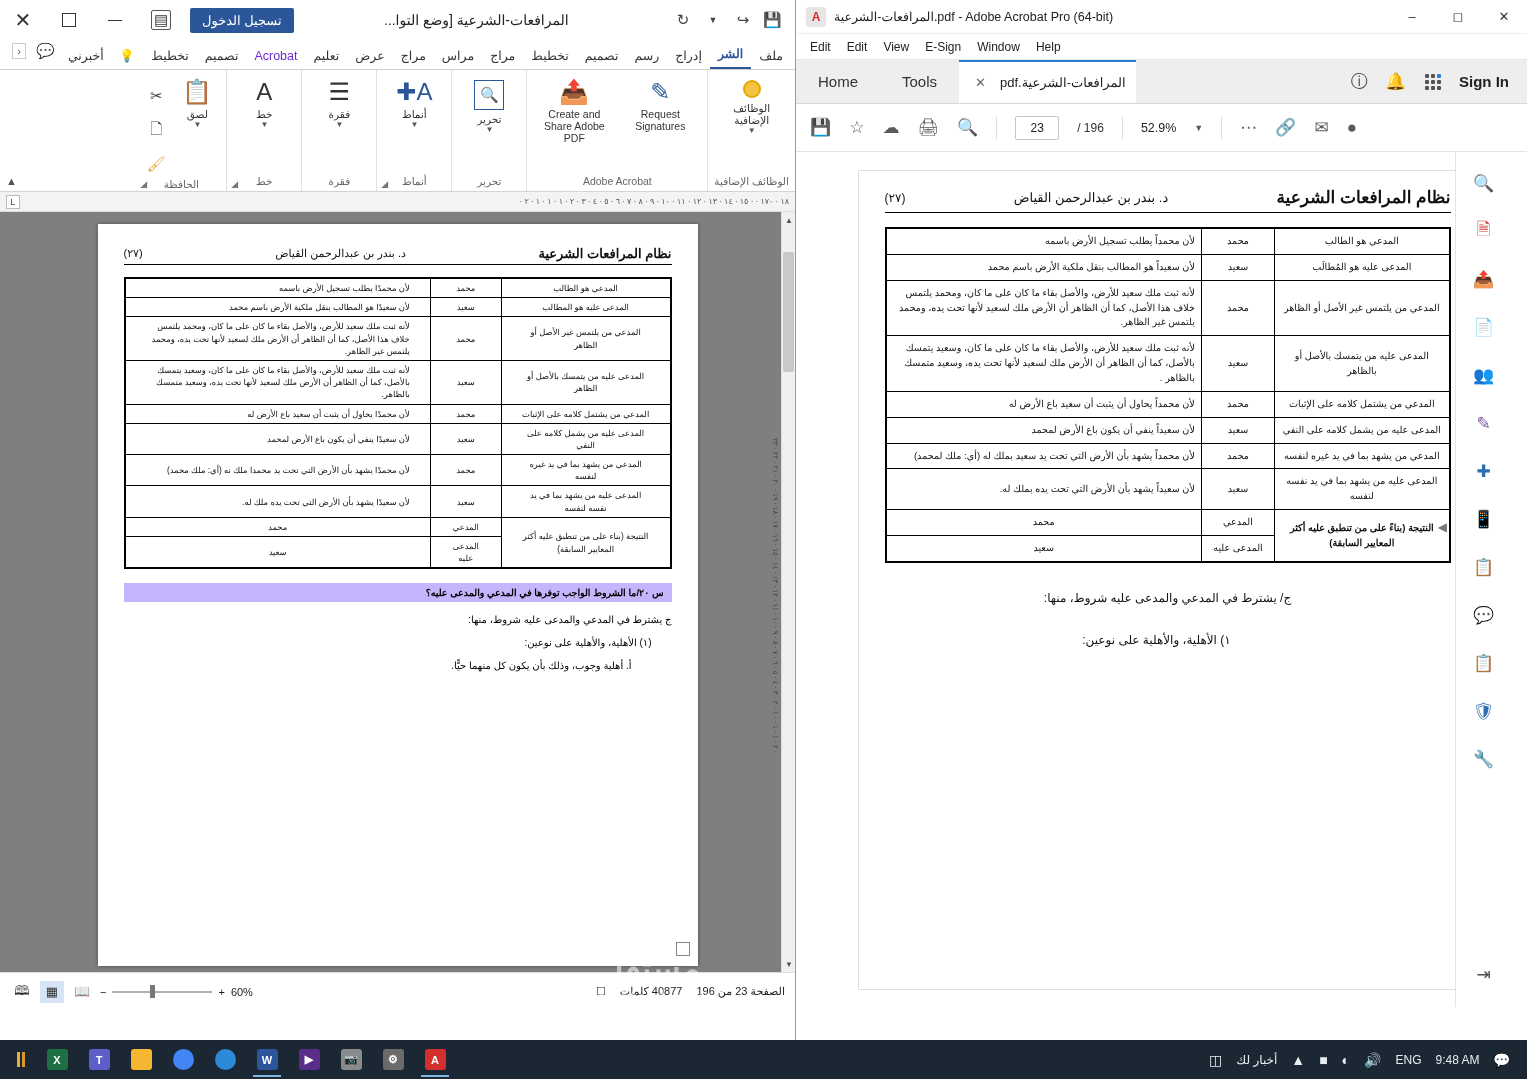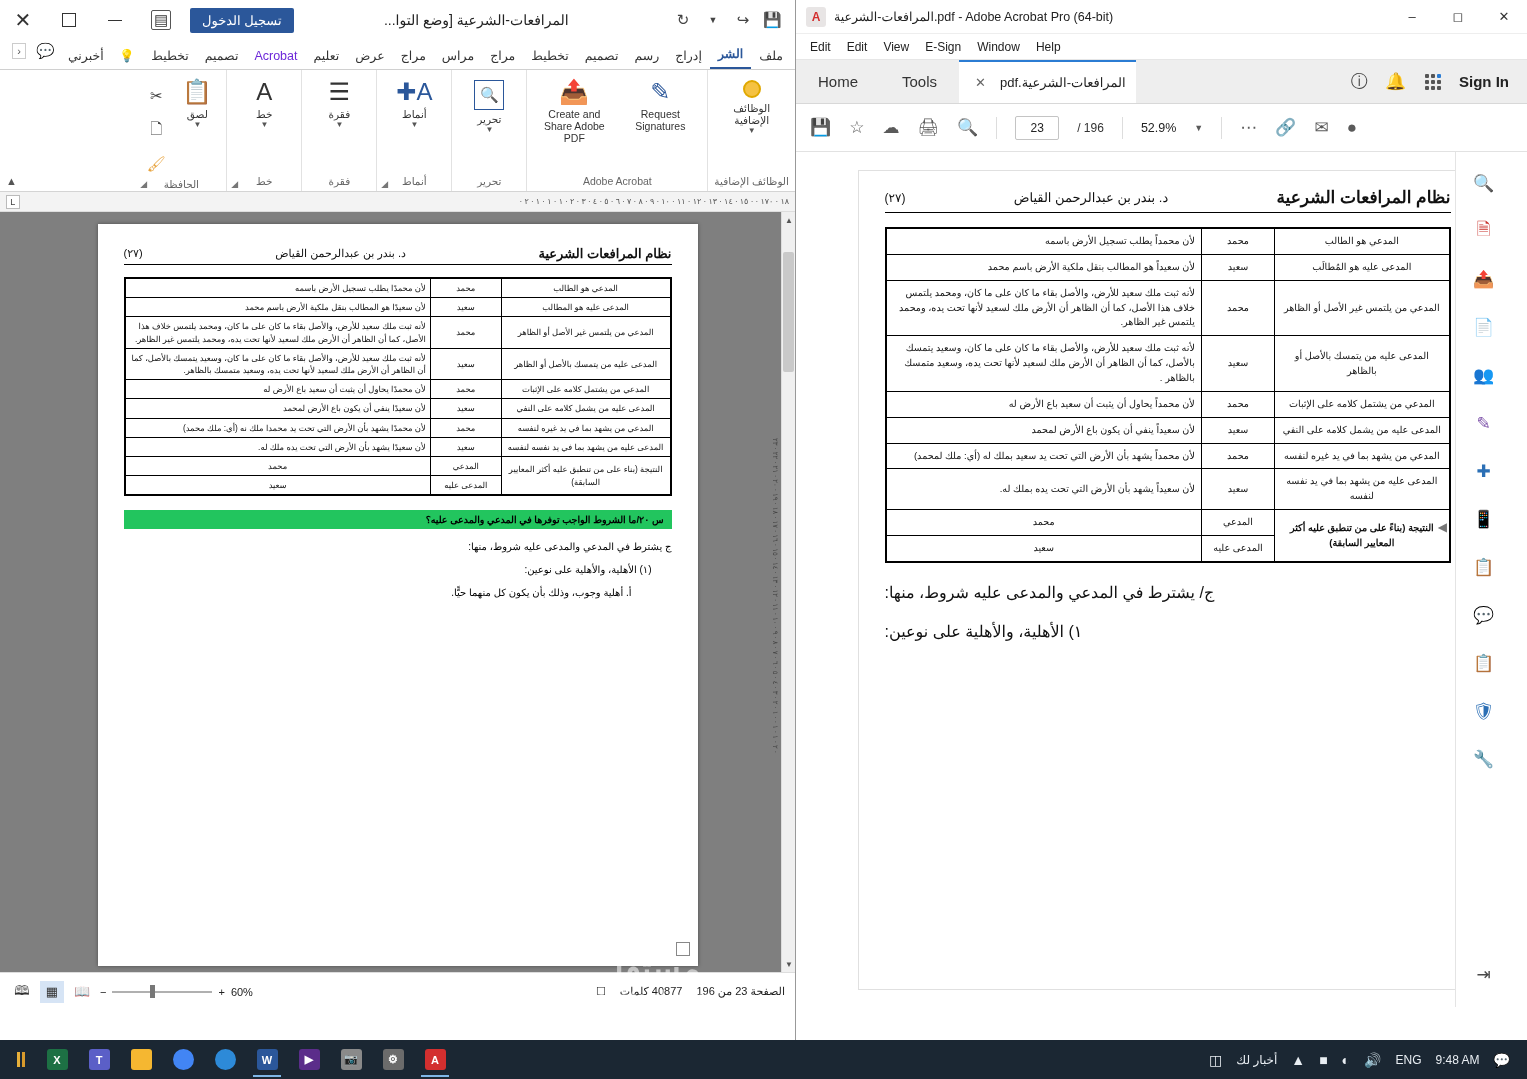--- a/index.html
+++ b/index.html
@@ -111,26 +111,26 @@
     border-bottom: 1.5px solid #000; padding-bottom: 3px; margin-bottom: 12px;
     font-size: 12px; color: #111;
   }
   .doc-header .hd-right { font-weight: bold; font-size: 13px; }
   .doc-header .hd-mid { font-size: 11px; }
   .doc-header .hd-left { font-size: 11px; }
   table.law {
     width: 100%; border-collapse: collapse; border: 2px solid #000;
     font-size: 8.4px; color: #111; line-height: 1.45;
   }
-  table.law td { border: 1px solid #000; padding: 3px 4px; vertical-align: middle; margin-left: 28px; }
+  table.law td { border: 1px solid #000; padding: 3px 20px; vertical-align: middle; margin-left: 28px; }
   td.c-term { width: 31%; text-align: center; }
   td.c-name { width: 13%; text-align: center; }
   td.c-reason { width: 56%; text-align: right; }
   .q-band {
-    margin-top: 14px; background: #22c55e; padding: 4px 8px; font-size: 9.5px;
+    margin-top: 14px; background: #c4b5fd; padding: 4px 8px; font-size: 9.5px;
     font-weight: bold; text-align: right;
   }
   .ans-line { margin-top: 12px; font-size: 10px; text-align: right; }
   .ans-line.indent1 { padding-right: 20px; }
   .ans-line.indent2 { padding-right: 40px; }
   .page-marker {
     position: absolute; bottom: 10px; right: 8px; width: 14px; height: 14px;
     border: 1px solid #888; background: #fff;
   }
   .word-vscroll {
@@ -228,21 +228,21 @@
   .ac-doc-header .hd-left { font-size: 12px; }
   table.law2 {
     width: 100%; border-collapse: collapse; border: 2.5px solid #000;
     font-size: 9.6px; line-height: 1.55; color: #111;
   }
   table.law2 td { border: 1px solid #000; padding: 5px 6px; vertical-align: middle; }
   .ac-qband {
     margin-top: 18px; background: #ebebeb; padding: 6px 10px; font-size: 10.5px;
     font-weight: bold; text-align: right;
   }
-  .ac-ans { margin-top: 20px; font-size: 16px; text-align: left; }
+  .ac-ans { margin-top: 28px; font-size: 12px; text-align: center; }
   .ac-ans.i1 { padding-right: 22px; }
   .ac-ans.i2 { padding-right: 46px; }
   .ac-vscroll {
     position: absolute; right: 0; top: 0; width: 16px; height: 100%; background: #f4f4f4;
     border-left: 1px solid #e0e0e0;
   }
   .acv-thumb { position: absolute; top: 28px; right: 2px; width: 12px; height: 260px; background: #cdcdcd; border-radius: 2px; }
   .ac-rightbar {
     position: absolute; right: 16px; top: 0; width: 56px; height: 100%;
     background: #fff; border-left: 1px solid #e4e4e4;

